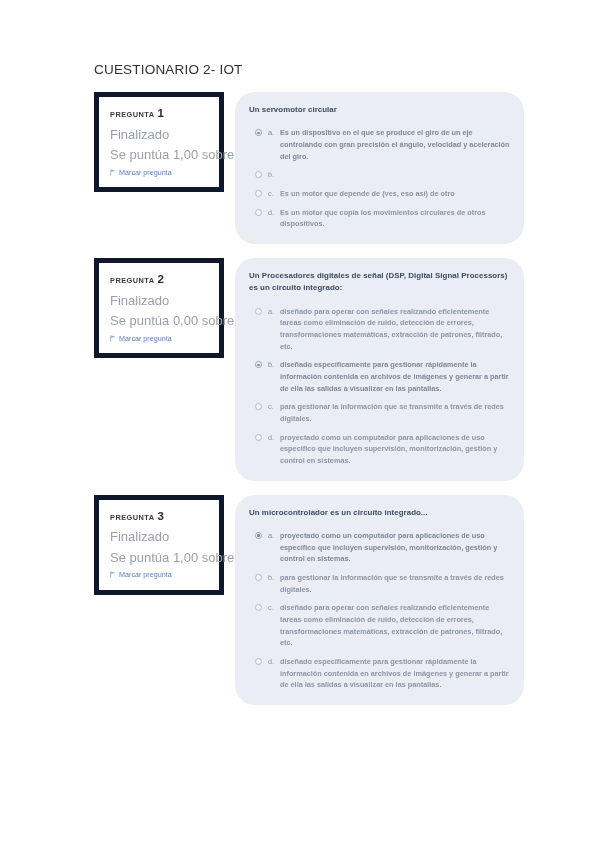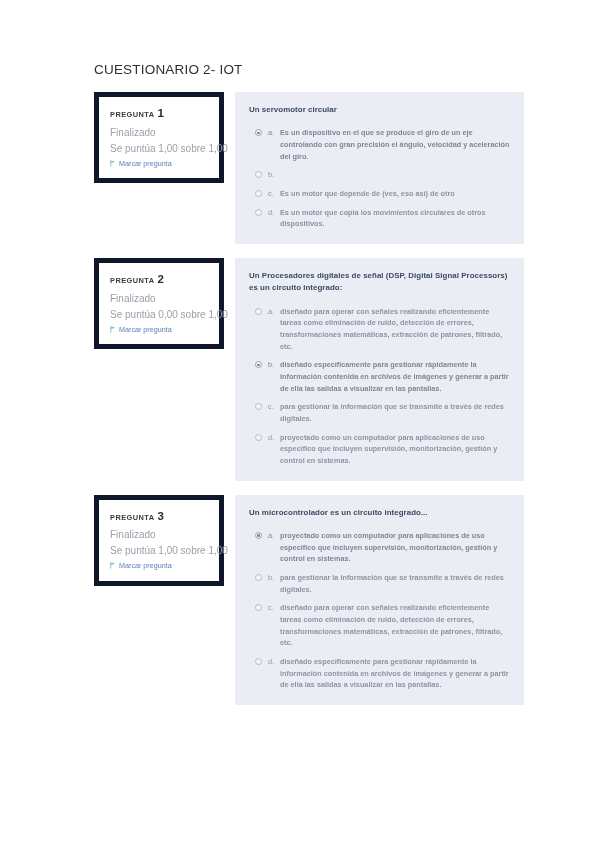--- a/index.html
+++ b/index.html
@@ -71,21 +71,21 @@
     white-space: nowrap;
   }
   .qinfo-head .qnum {
     font-size: 11.5px;
     font-weight: bold;
     letter-spacing: 0;
     margin-left: 3px;
     color: #2b2b2b;
   }
   .qinfo-state, .qinfo-points {
-    font-size: 10px;
+    font-size: 13px;
     color: #9aa0ab;
     line-height: 1.5;
     margin-bottom: 1px;
     white-space: nowrap;
   }
   .qinfo-flag {
     display: flex;
     align-items: flex-start;
     gap: 3px;
     margin-top: 4px;
@@ -105,20 +105,21 @@
     line-height: 1.2;
     white-space: nowrap;
   }
 
   .qpanel {
     margin-left: 11px;
     flex: 1 1 auto;
     background: #eaedf3;
     padding: 12px 14px 14px 14px;
     box-sizing: border-box;
+    border-radius: 20px;
   }
   .qtext {
     font-size: 7.9px;
     font-weight: bold;
     color: #3c4a63;
     line-height: 1.55;
     margin-bottom: 11px;
     letter-spacing: 0.05px;
   }
   .opt {

